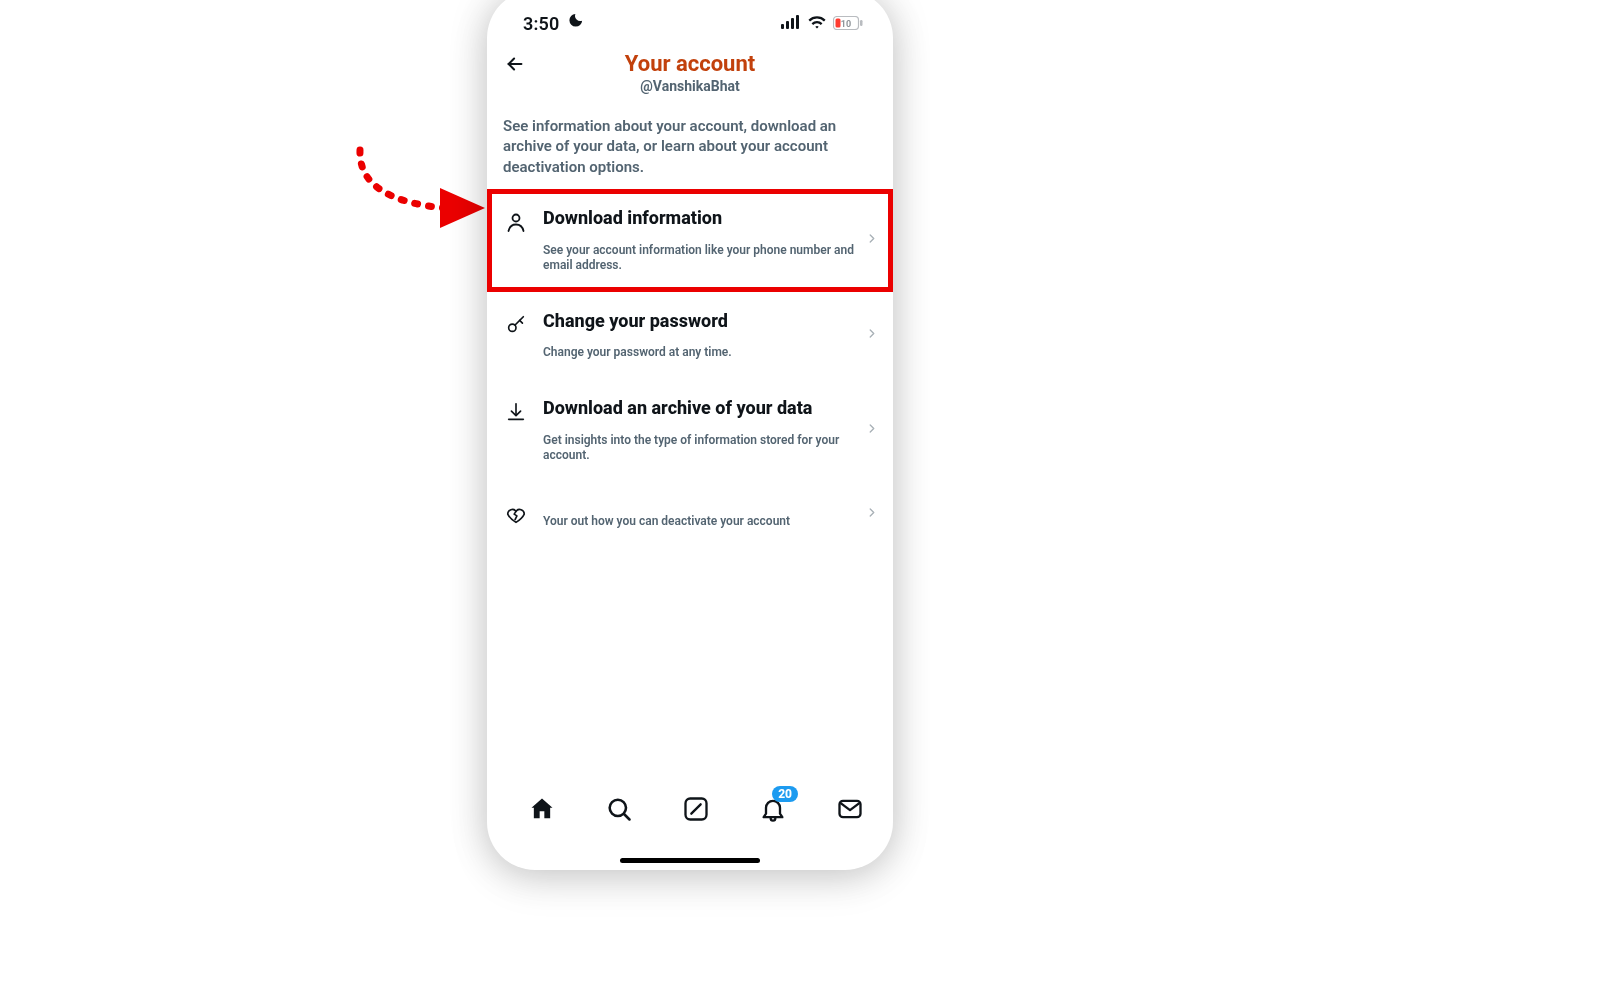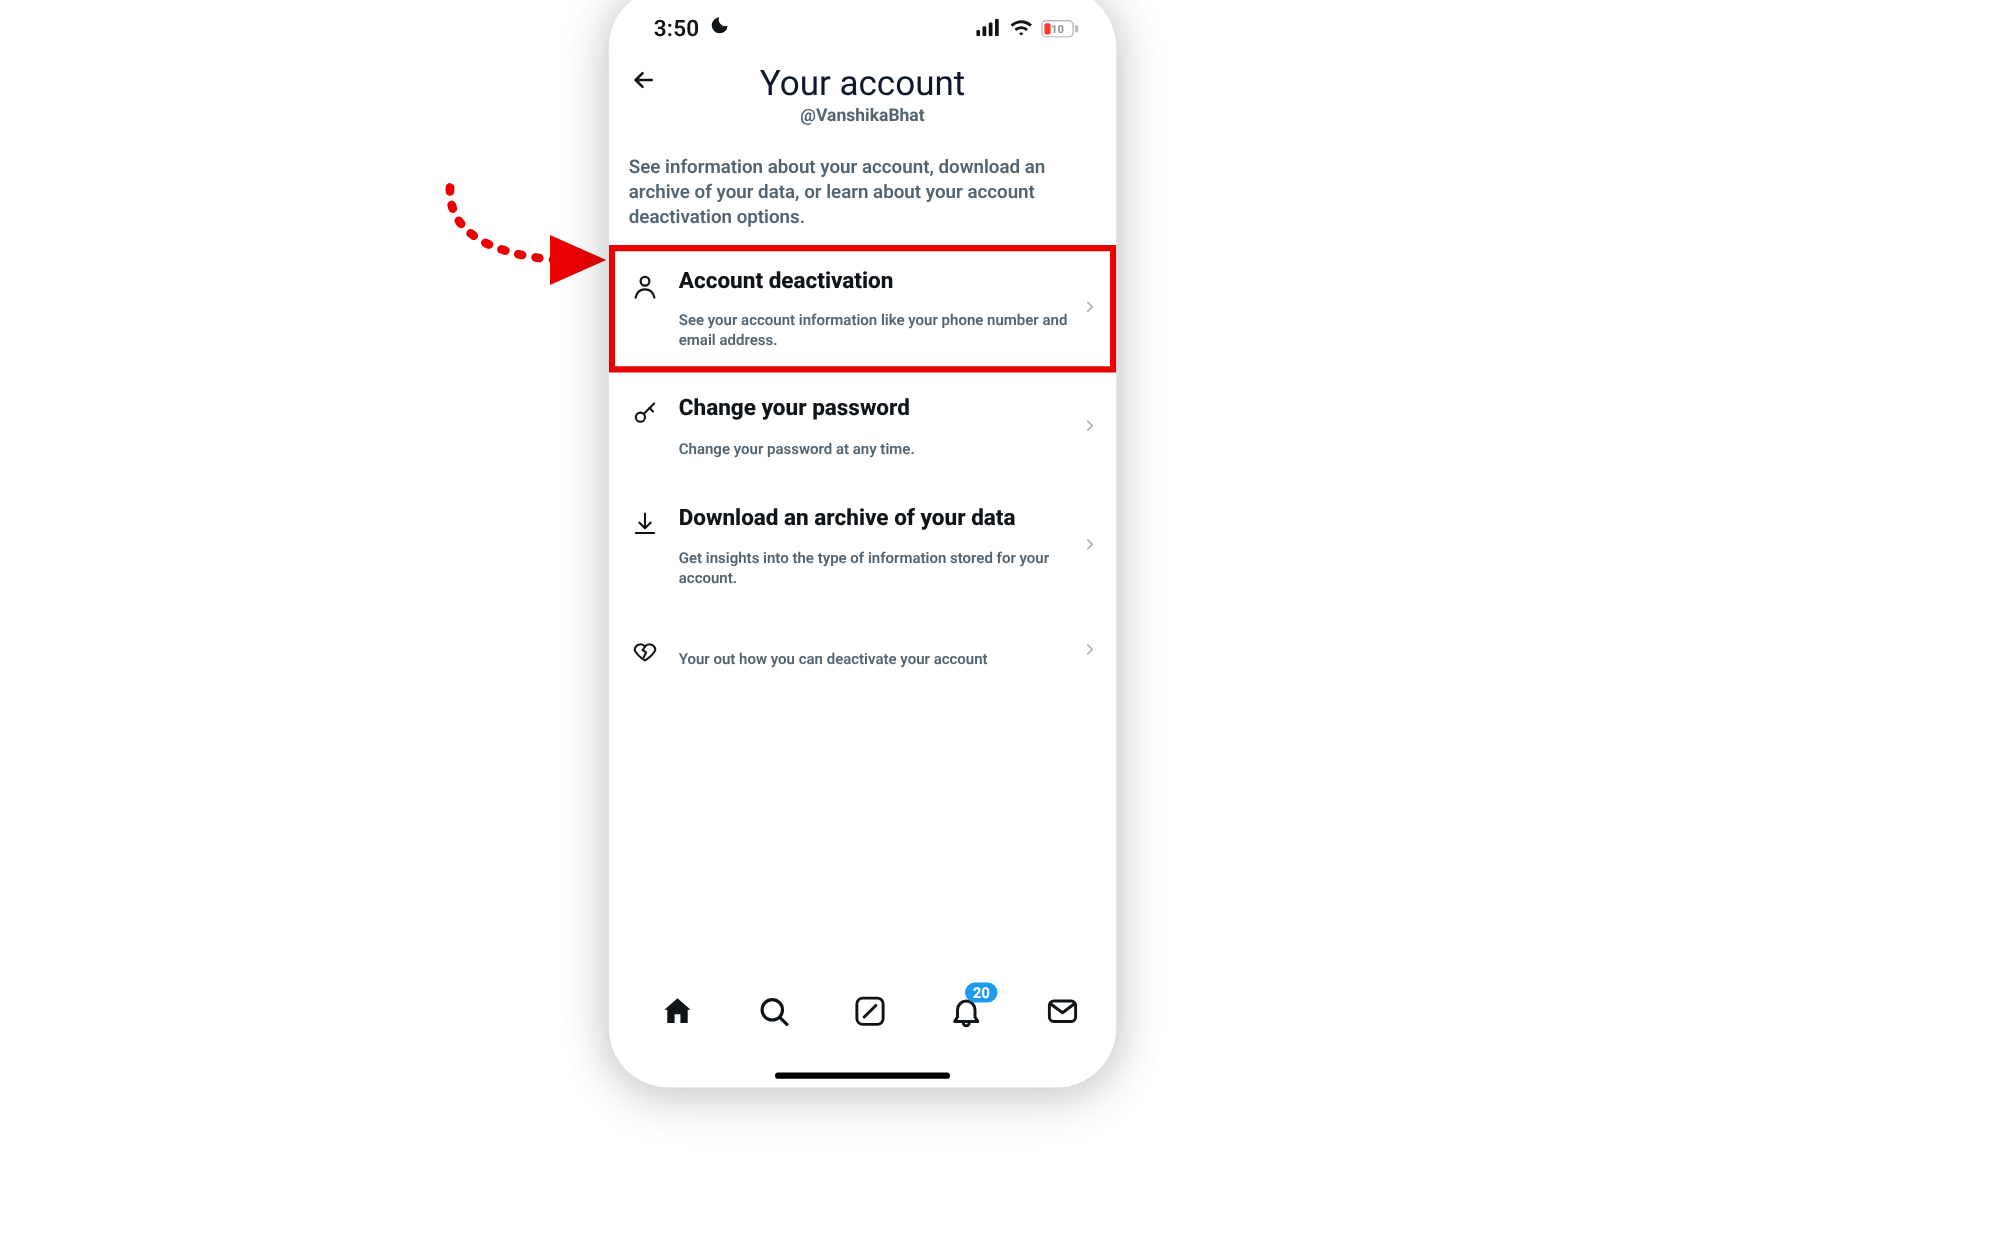--- a/index.html
+++ b/index.html
@@ -17,21 +17,21 @@
   .screen{position:absolute;inset:0;display:flex;flex-direction:column}
 
   
   .statusbar{display:flex;justify-content:space-between;align-items:center;padding:16px 30px 0 36px;height:34px;color:#0f1419;font-weight:600}
   .sb-left{display:flex;align-items:center;gap:6px;font-size:18px;letter-spacing:.2px}
   .sb-right{display:flex;align-items:center;gap:6px}
 
   
   .appheader{position:relative;text-align:center;margin-top:6px;padding:6px 14px}
   .back{position:absolute;left:14px;top:4px;width:28px;height:28px;display:flex;align-items:center;justify-content:center;cursor:pointer}
-  .title{font-weight:400;font-size:28px;color:#0f172a;line-height:1.1}
+  .title{font-weight:700;font-size:22px;color:#c2410c;line-height:1.1}
   .handle{font-size:14px;color:#536471;font-weight:700;margin-top:2px}
 
   
   .desc{color:#536471;font-size:15px;line-height:1.35;font-weight:600;padding:16px 16px 0 16px}
 
   
   .list{margin-top:12px}
   .row{position:relative;display:flex;align-items:flex-start;gap:14px;padding:18px 16px;cursor:pointer}
   .row .ico{width:26px;height:26px;flex:0 0 26px;display:flex;align-items:center;justify-content:center;margin-top:2px;color:#0f1419}
   .row .txt{flex:1;min-width:0;padding-right:20px}
@@ -126,21 +126,21 @@
       <div class="list">
 
         <div class="row highlight">
           <span class="ico">
             <svg width="24" height="24" viewBox="0 0 24 24" fill="none" stroke="#0f1419" stroke-width="1.8" stroke-linecap="round" stroke-linejoin="round">
                 <circle cx="12" cy="8" r="3.5"></circle>
                 <path d="M4.5 21c1-4.5 4.2-6.5 7.5-6.5s6.5 2 7.5 6.5"></path>
               </svg>
           </span>
           <div class="txt">
-            <div class="ttl">Account deactivation</div>
+            <div class="ttl">Download information</div>
             <div class="sub">See your account information like your phone number and email address.</div>
           </div>
           <span class="chev">
             <svg width="14" height="14" viewBox="0 0 24 24" fill="none" stroke="#aab2b8" stroke-width="2.4" stroke-linecap="round" stroke-linejoin="round">
                 <polyline points="9 6 15 12 9 18"></polyline>
               </svg>
           </span>
         </div>
 
         <div class="row">

